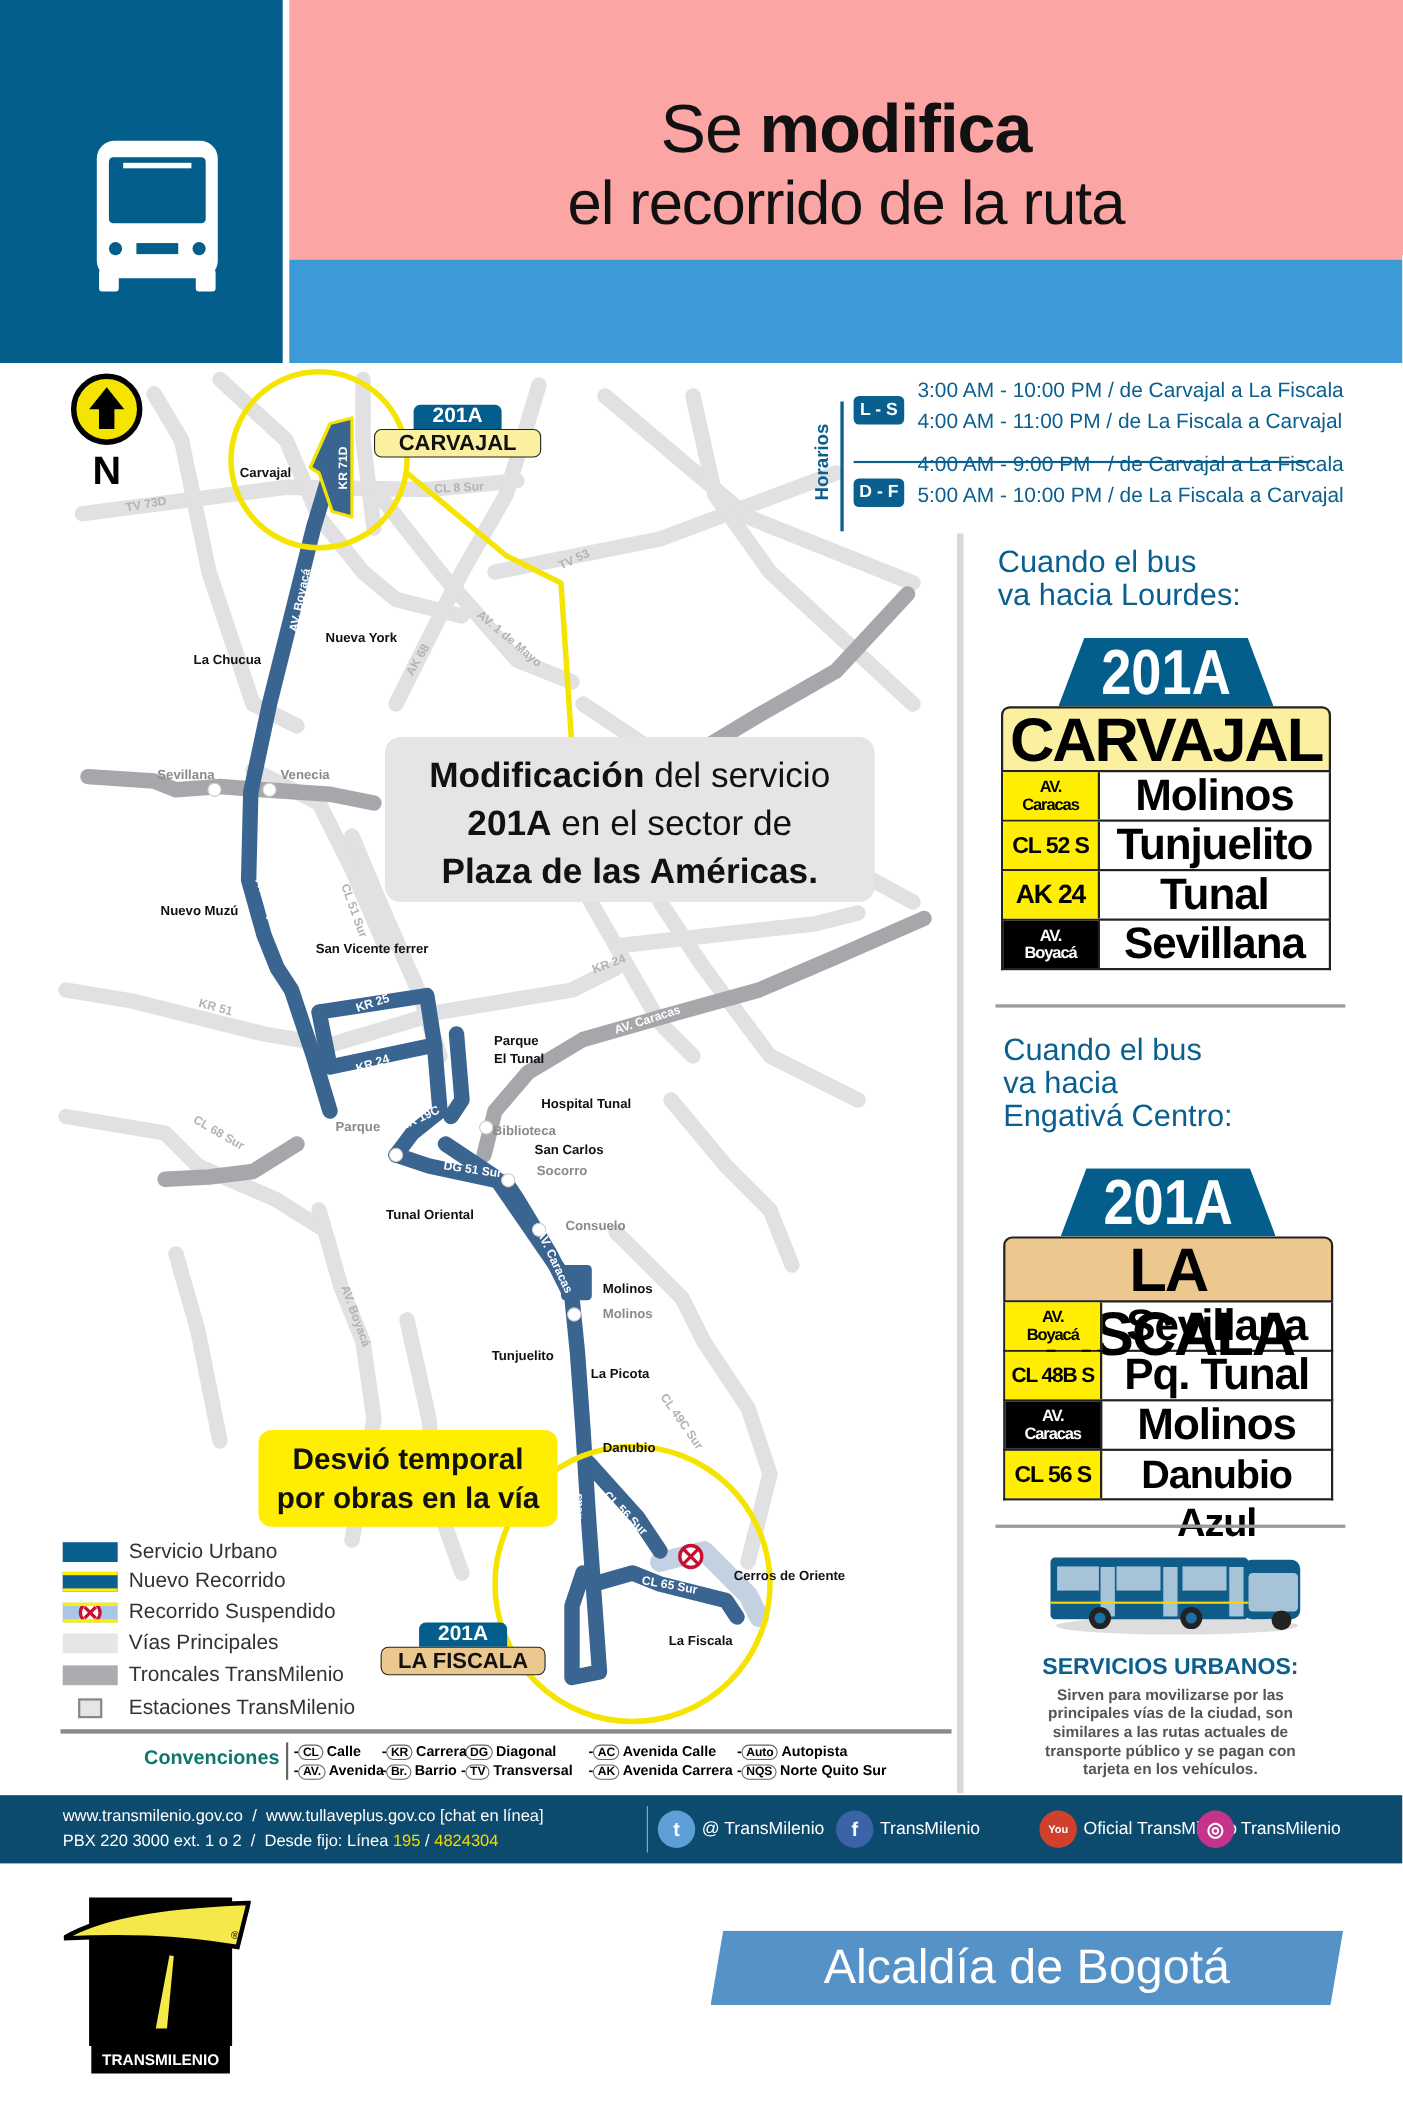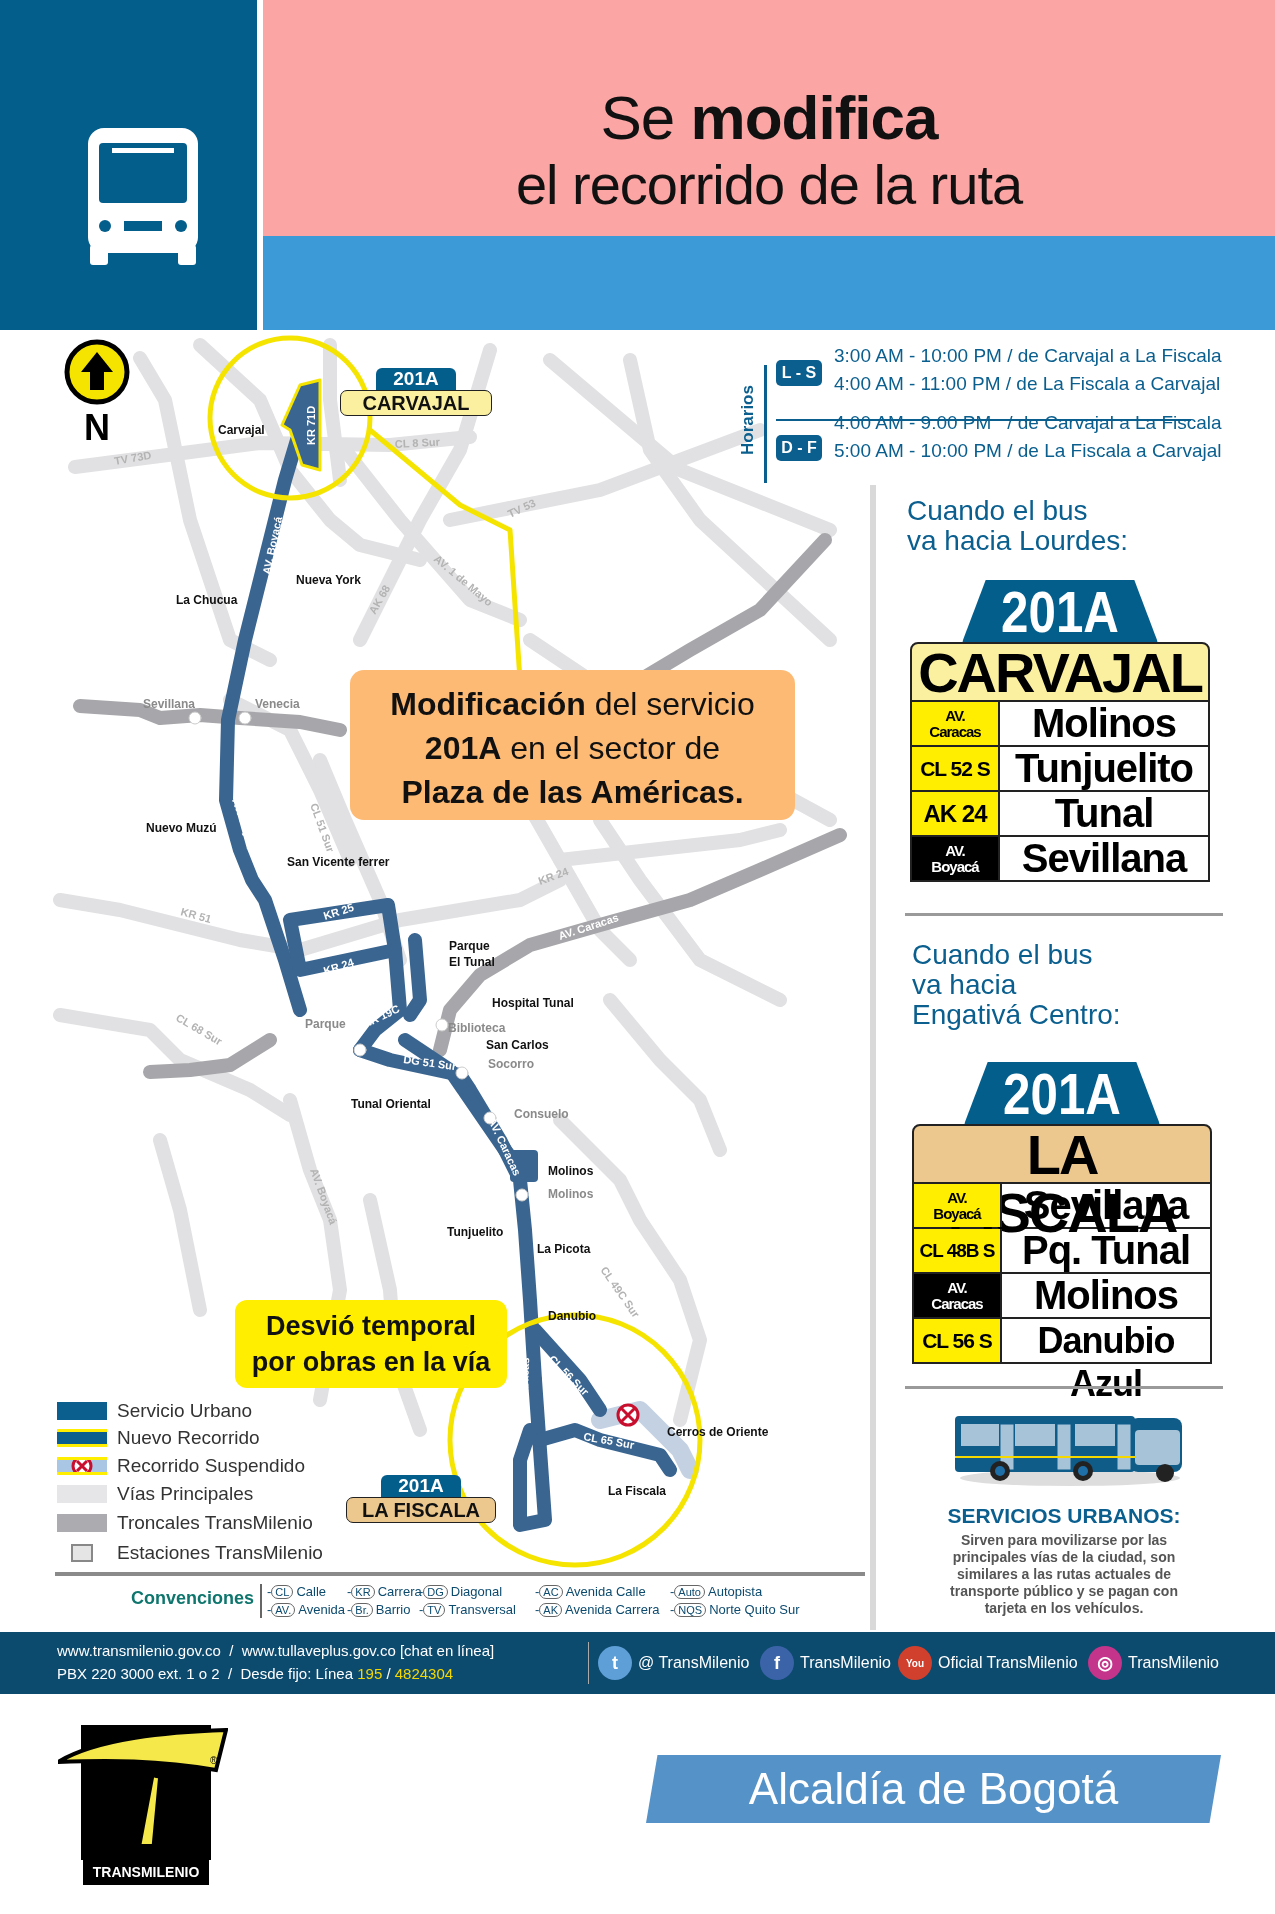--- a/index.html
+++ b/index.html
@@ -43,21 +43,21 @@
   .sign .stop .name { flex: 1; text-align: center; font-weight: 700; font-size: 40px; line-height: 43px; color: #000; letter-spacing: -1px; }
   .divider { position: absolute; left: 905px; width: 318px; height: 3px; background: #9a9a9a; }
 
   
   .lg-item { position: absolute; left: 57px; height: 22px; display: flex; align-items: center; }
   .lg-sw { width: 50px; height: 18px; margin-right: 10px; position: relative; }
   .lg-lbl { font-size: 19px; color: #333; }
   #conv { left: 55px; top: 1580px; width: 810px; height: 44px; }
   #conv .title { position: absolute; left: 76px; top: 8px; font-size: 18px; font-weight: 700; color: #0f766e; }
   #conv .bar { position: absolute; left: 205px; top: 4px; width: 2px; height: 34px; background: #666; }
-  #conv .item { position: absolute; font-size: 13px; color: #0c4a6e; font-weight: 400; white-space: nowrap; }
+  #conv .item { position: absolute; font-size: 13px; color: #000000; font-weight: 700; white-space: nowrap; }
   #conv .item .ab { display: inline-block; border: 1.5px solid #666; border-radius: 9px; padding: 0 3px; font-size: 11px; margin-right: 3px; }
   #conv-top-rule { left: 55px; top: 1572px; width: 810px; height: 4px; background: #8a8a8a; }
 
   
   #footer { left: 0; top: 1632px; width: 1275px; height: 62px; background: #0c4a6e; }
   #footer .l1, #footer .l2 { position: absolute; left: 57px; color: #fff; font-size: 15px; white-space: pre; }
   #footer .l1 { top: 10px; } #footer .l2 { top: 33px; }
   #footer .hl { color: #f5d800; }
   #footer .vsep { position: absolute; left: 588px; top: 10px; width: 1px; height: 42px; background: #aaa; }
   .soc { position: absolute; top: 14px; display: flex; align-items: center; color: #fff; font-size: 16px; }
@@ -233,21 +233,21 @@
 <div class="abs" style="left:340px;top:368px;width:152px;">
   <div style="margin-left:36px;width:80px;height:22px;background:#035e8c;color:#fff;font-weight:700;font-size:19px;text-align:center;border-radius:6px 6px 0 0;line-height:22px;">201A</div>
   <div style="height:26px;background:#fbf0a0;border:1px solid #222;border-radius:7px;text-align:center;font-weight:700;font-size:20px;line-height:24px;color:#111;">CARVAJAL</div>
 </div>
 
 <div class="abs" style="left:346px;top:1475px;width:150px;">
   <div style="margin-left:35px;width:80px;height:22px;background:#035e8c;color:#fff;font-weight:700;font-size:19px;text-align:center;border-radius:6px 6px 0 0;line-height:22px;">201A</div>
   <div style="height:26px;background:#ecc88e;border:1px solid #222;border-radius:7px;text-align:center;font-weight:700;font-size:20px;line-height:24px;color:#111;">LA FISCALA</div>
 </div>
 
-<div class="abs" style="left:350px;top:670px;width:445px;height:150px;background:#fdba74;border-radius:14px;text-align:center;font-size:32px;color:#111;line-height:44px;padding-top:12px;">
+<div class="abs" style="left:350px;top:670px;width:445px;height:150px;background:#e5e5e5;border-radius:14px;text-align:center;font-size:32px;color:#111;line-height:44px;padding-top:12px;">
   <div><b>Modificación</b><span> del servicio</span></div>
   <div><b>201A</b><span> en el sector de</span></div>
   <div><b>Plaza de las Américas.</b></div>
 </div>
 
 <div class="abs" style="left:235px;top:1300px;width:272px;height:88px;background:#ffee00;border-radius:12px;text-align:center;font-size:27px;font-weight:700;color:#111;line-height:36px;padding-top:8px;">
   <div>Desvió temporal</div>
   <div>por obras en la vía</div>
 </div>
 
@@ -417,21 +417,21 @@
   <div class="vsep"></div>
   <div class="soc" style="left:598px;">
       <span class="ic" style="background:#5d9fd6;">t</span>
       <span>@ TransMilenio</span>
     </div>
   <div class="soc" style="left:760px;">
       <span class="ic" style="background:#3b63a8;">f</span>
       <span>TransMilenio</span>
     </div>
   <div class="soc" style="left:898px;">
-      <span class="ic" style="background:#d0402d;font-size:10px;">You</span>
+      <span class="ic" style="background:#d0402d;font-size:10px;margin-left:47px;">You</span>
       <span>Oficial TransMilenio</span>
     </div>
   <div class="soc" style="left:1088px;">
       <span class="ic" style="background:#c3348a;">◎</span>
       <span>TransMilenio</span>
     </div>
 </div>
 
 <div id="tm-logo" class="abs">
   <svg width="170" height="165" viewBox="0 0 170 165">

